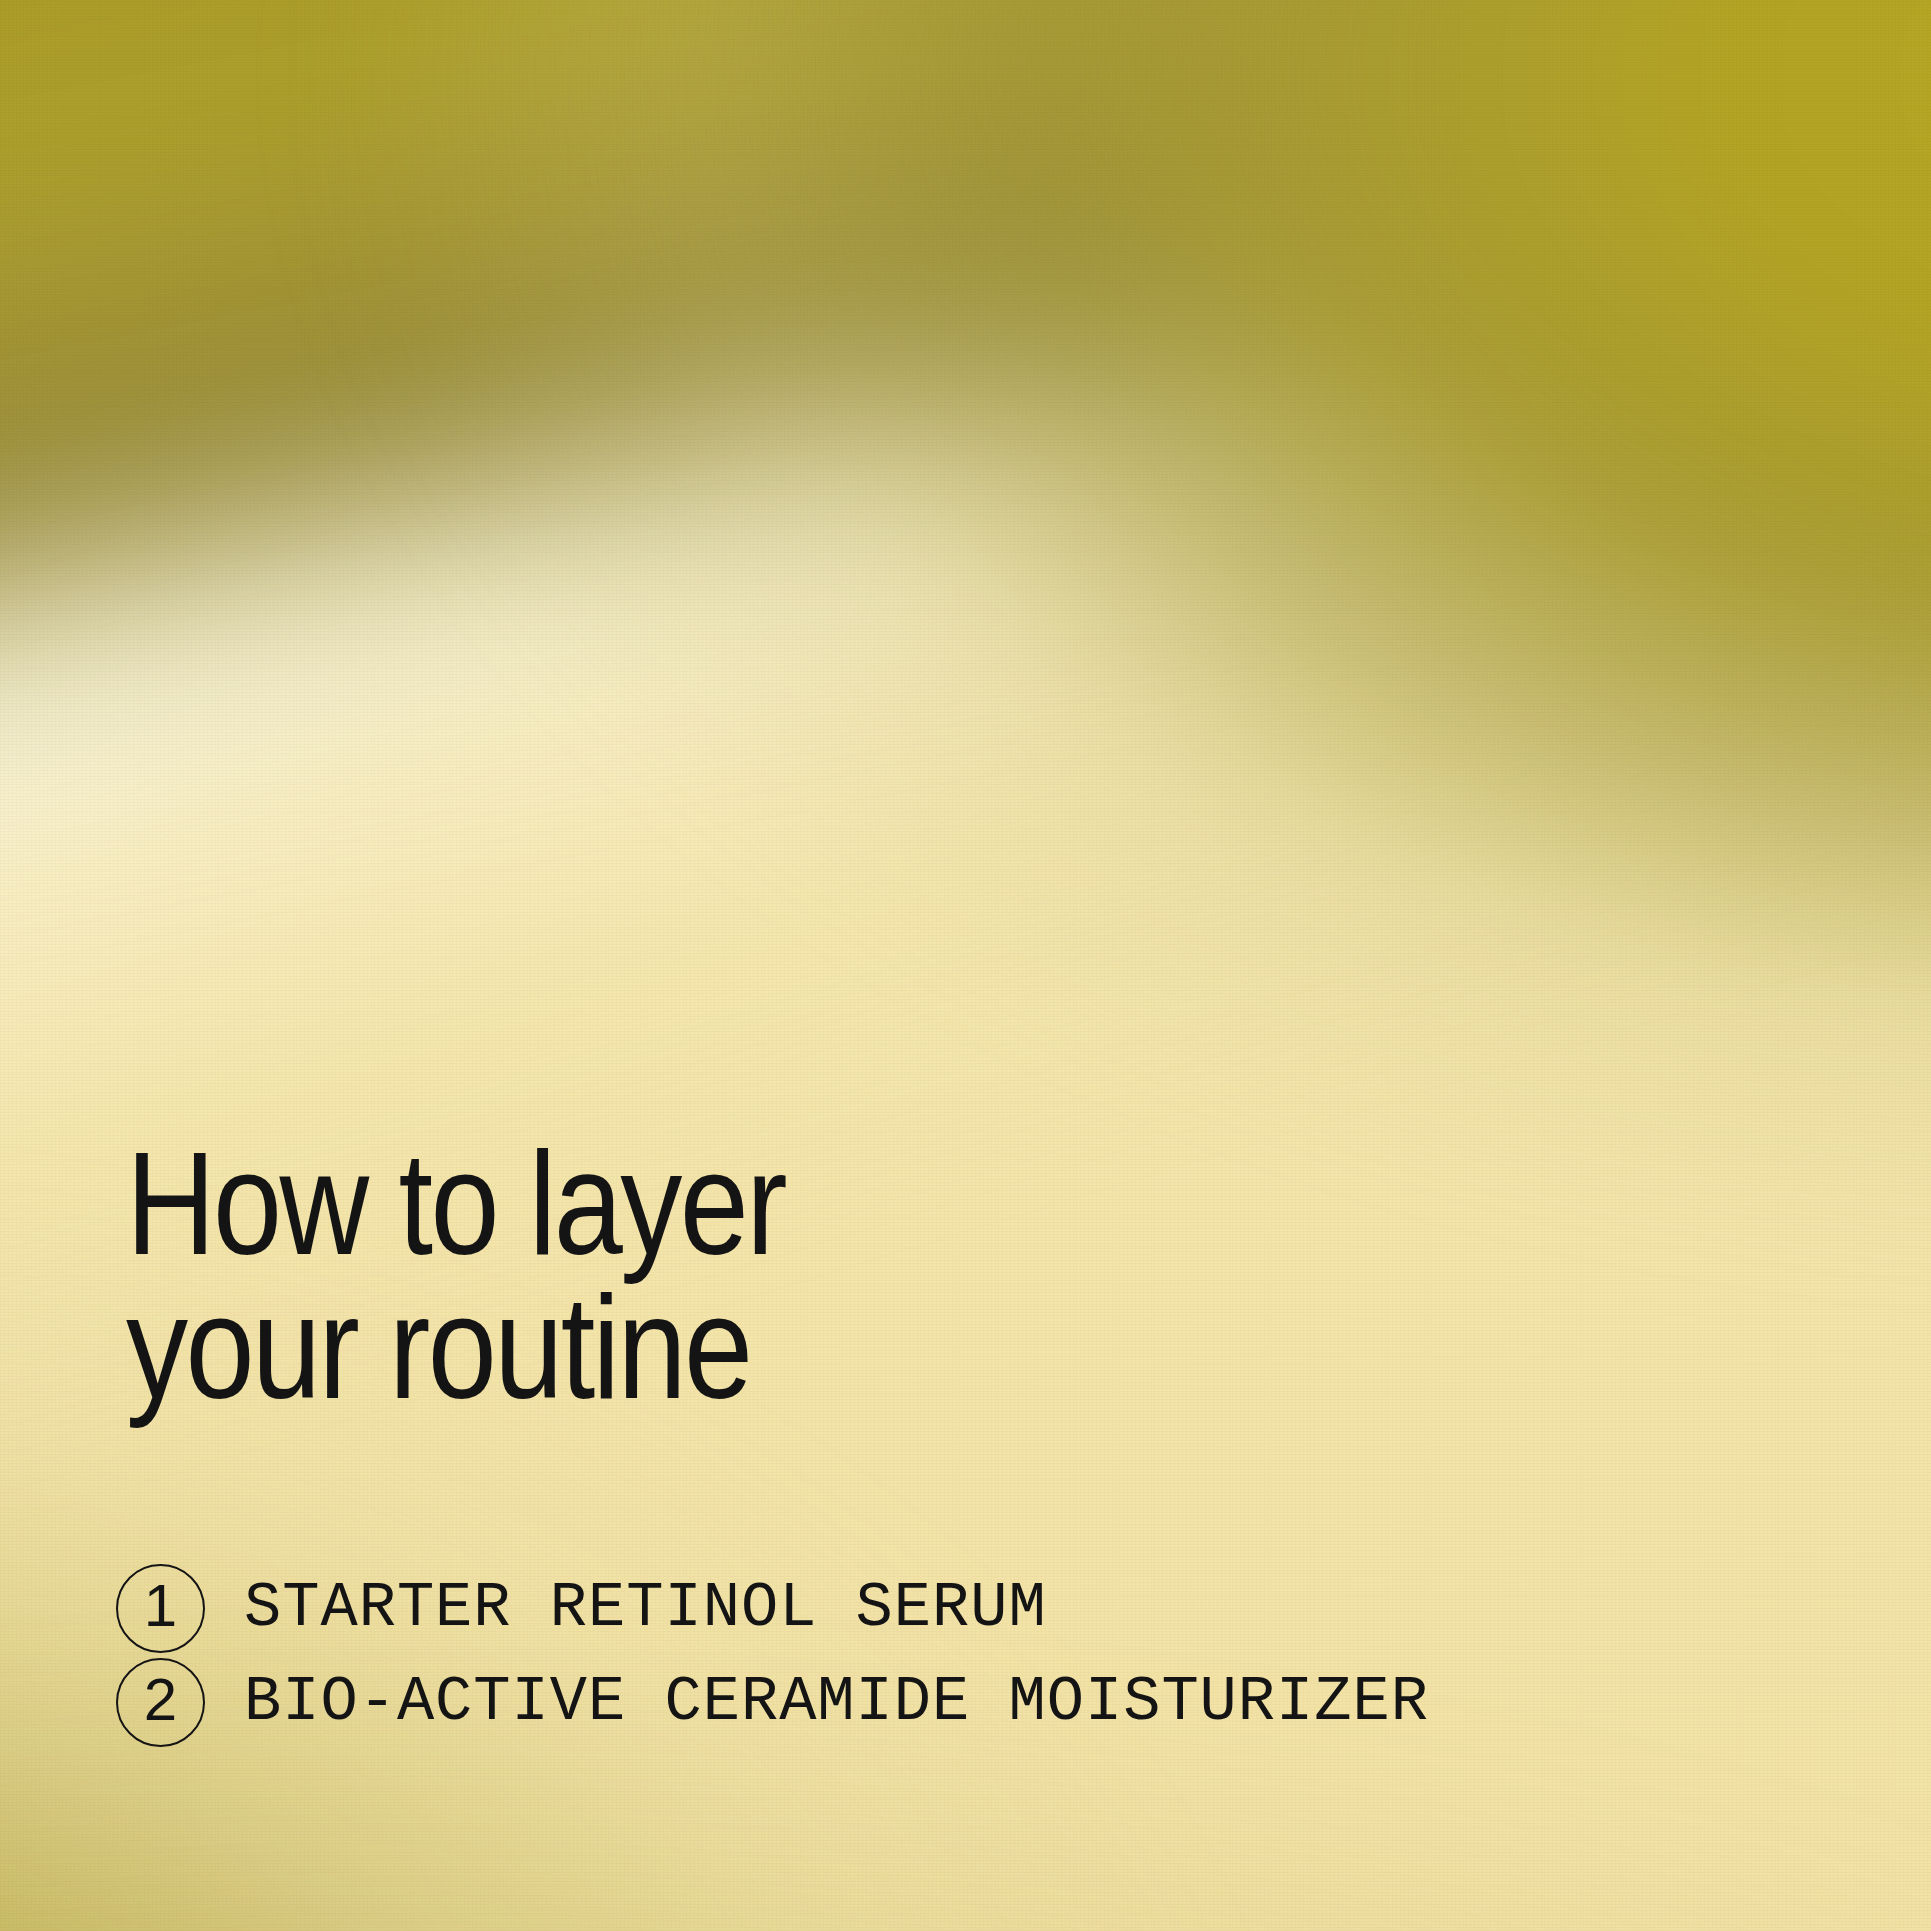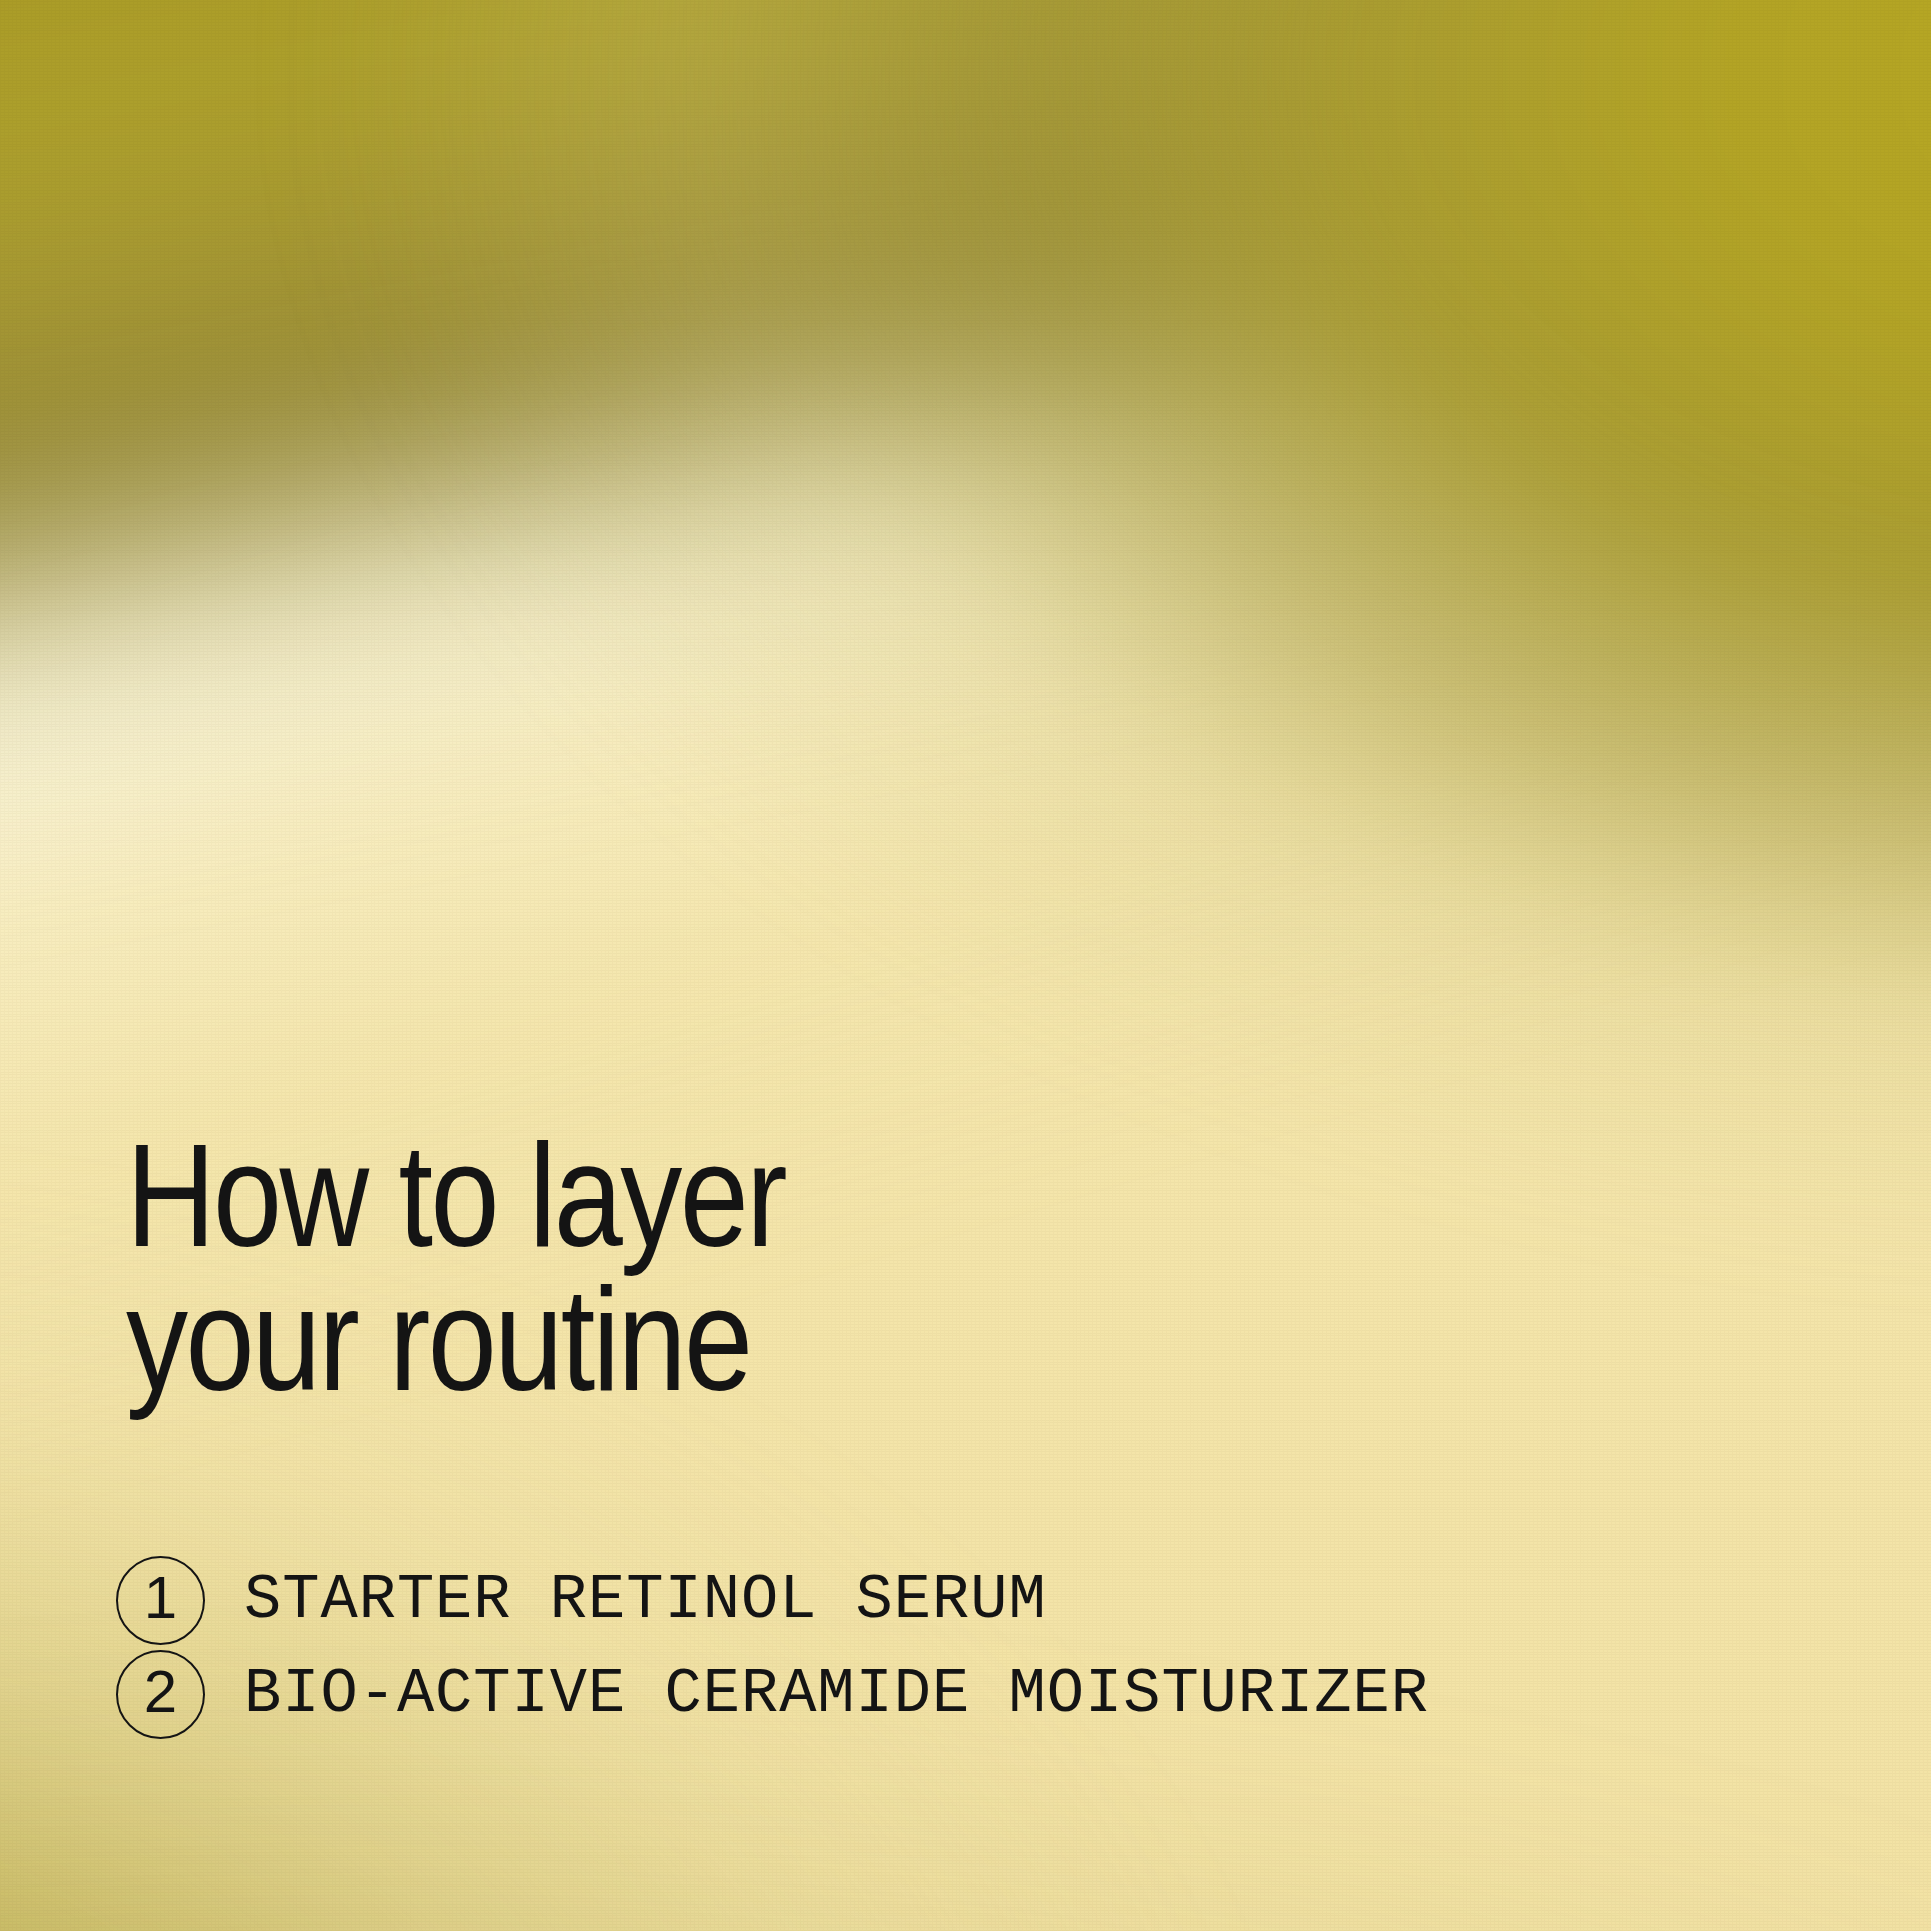--- a/index.html
+++ b/index.html
@@ -107,21 +107,21 @@
       repeating-linear-gradient(90deg,
         rgba(90,80,20,0.7) 0px, rgba(90,80,20,0.7) 1px,
         rgba(255,255,255,0) 1px, rgba(255,255,255,0) 3.9px);
     pointer-events: none;
   }
 
   
   .content {
     position: absolute;
     left: 0;
-    top: 8px;
+    top: 16px;
     width: 1931px;
     height: 1844px;
   }
 
   .headline {
     position: absolute;
     left: 126px;
     top: 1115px;
     margin: 0;
     color: #141414;

